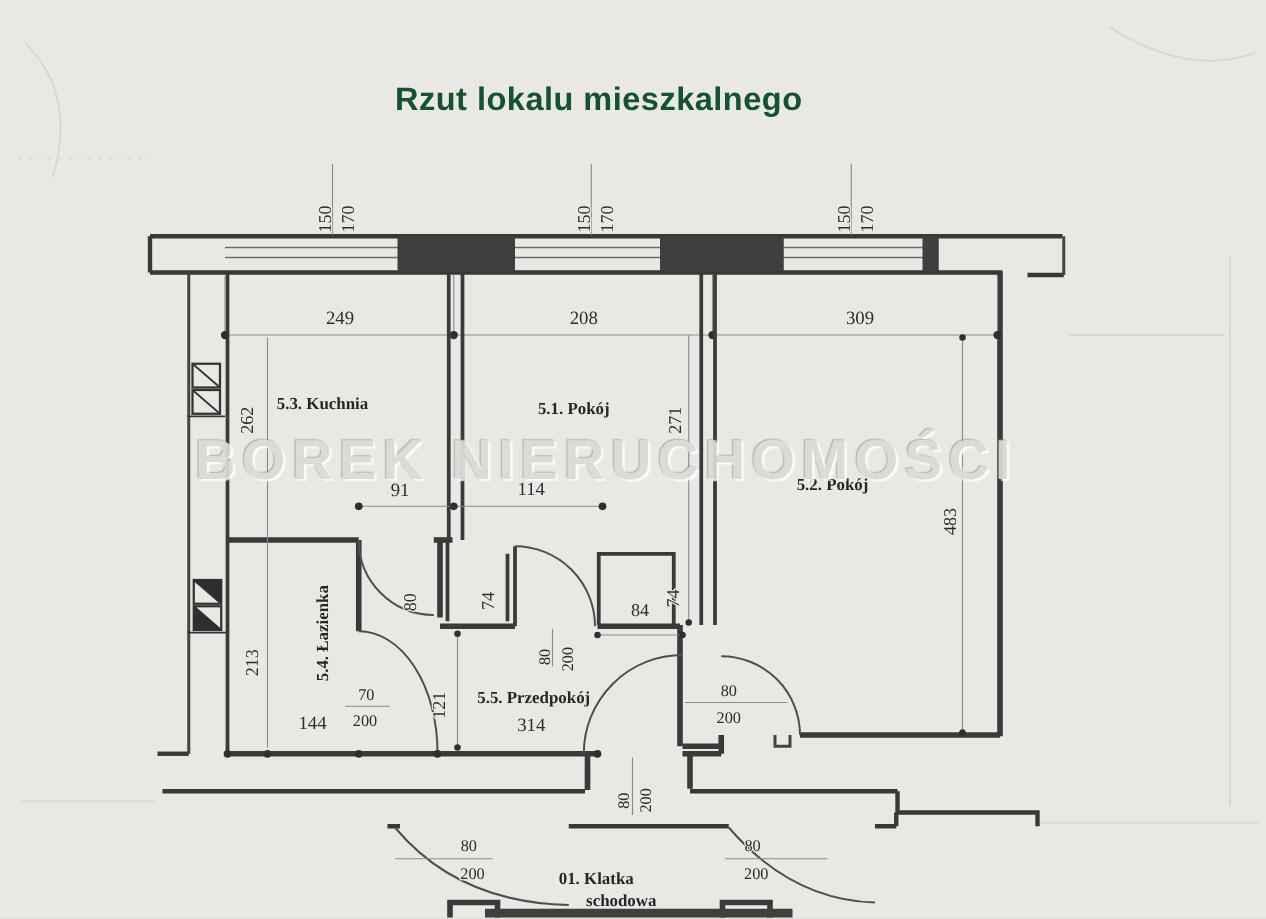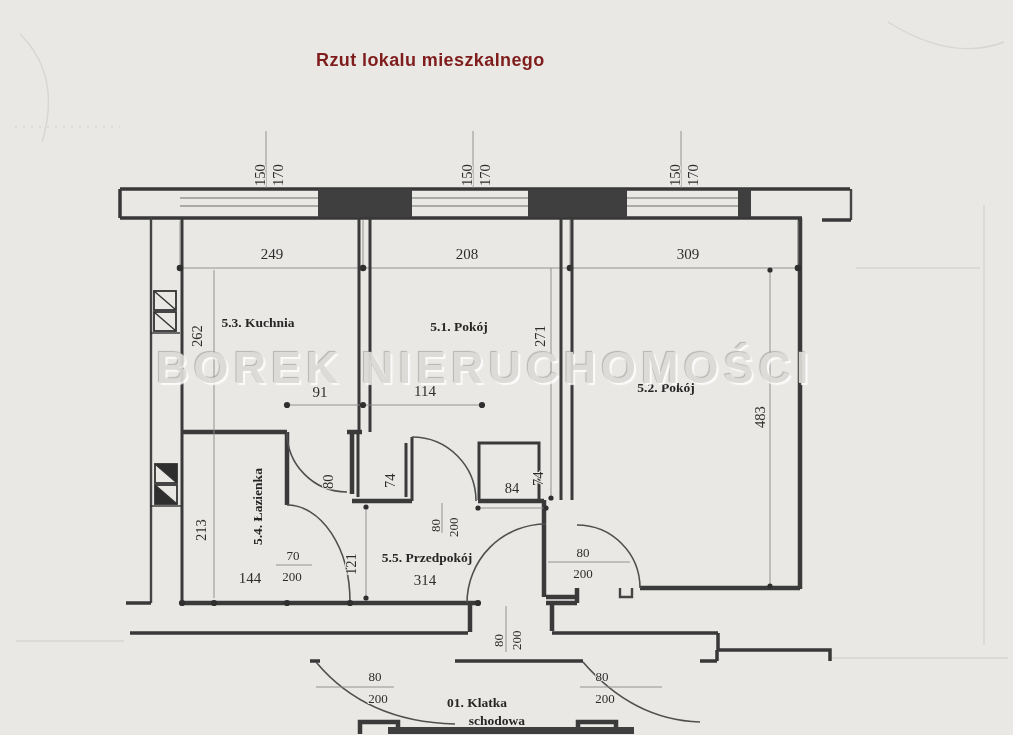--- a/index.html
+++ b/index.html
@@ -2,23 +2,23 @@
 <html><head>
 <meta charset="utf-8">
 <style>
   html,body{margin:0;padding:0;background:#cfcecc;}
   #stage{
     position:relative;width:1013px;height:735px;overflow:hidden;
     background:#e9e8e5;
     font-family:"Liberation Serif",serif;
   }
   #title{
-    position:absolute;left:316px;top:50px;
+    position:absolute;left:316px;top:64px;
     font-family:"Liberation Sans",sans-serif;
-    font-size:18px;font-weight:600;letter-spacing:.4px;color:#7f1d1d;
+    font-size:26px;font-weight:600;letter-spacing:.4px;color:#14532d;
     white-space:nowrap;
   }
   #watermark{
     position:absolute;left:156px;top:342px;width:710px;
     font-family:"Liberation Sans",sans-serif;
     font-size:45px;font-weight:700;letter-spacing:5px;white-space:nowrap;
     color:#dcdbd8;opacity:.93;
     text-shadow:2px 2px 1px rgba(255,255,255,.9), -1px -1px 1px rgba(130,129,126,.55);
   }
   svg{position:absolute;left:0;top:0;}

